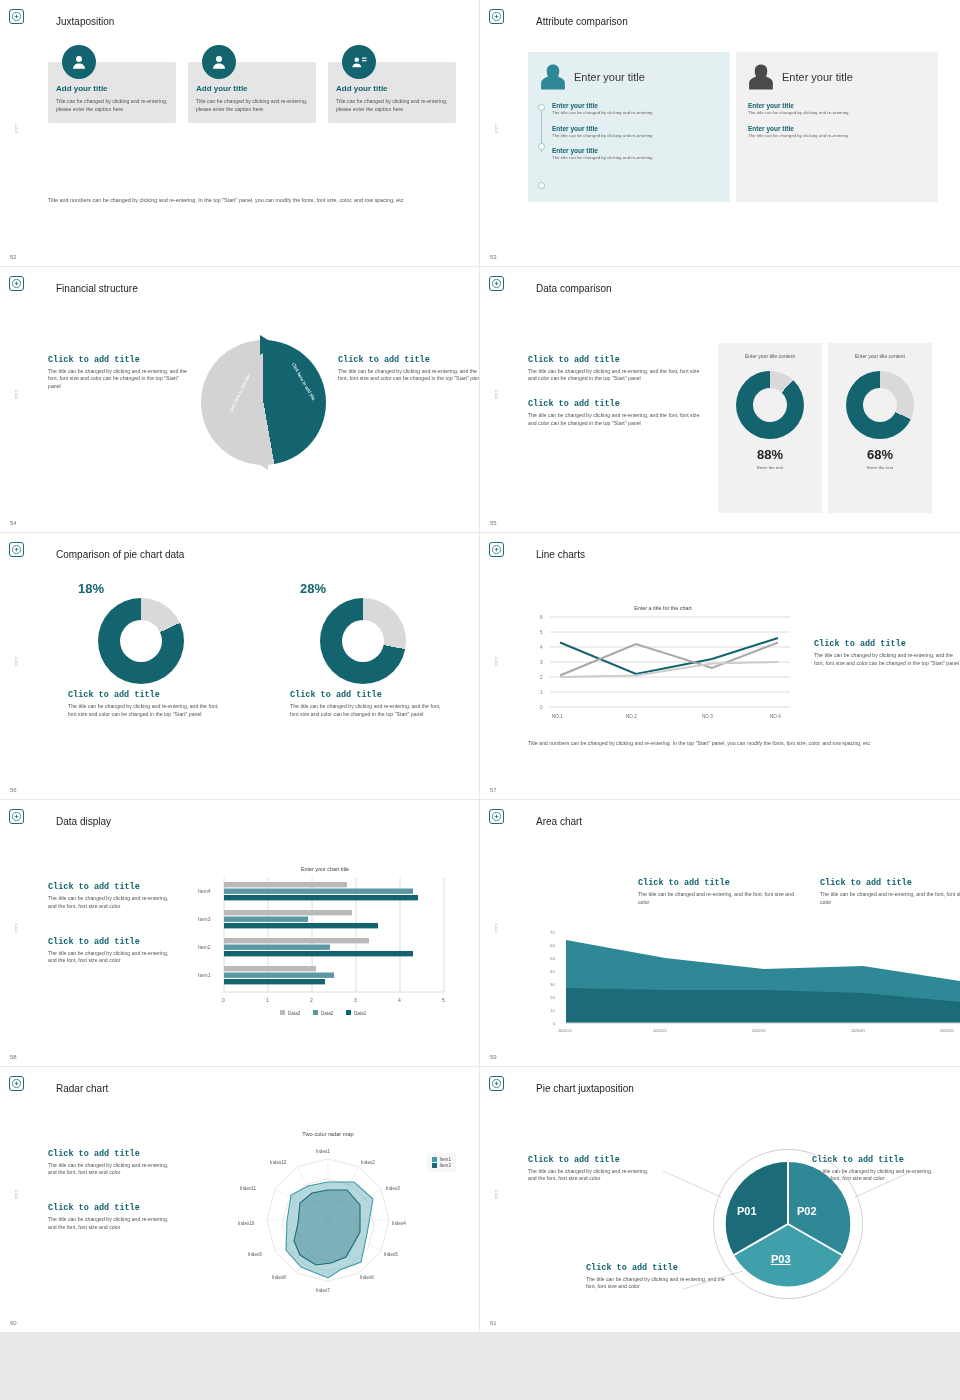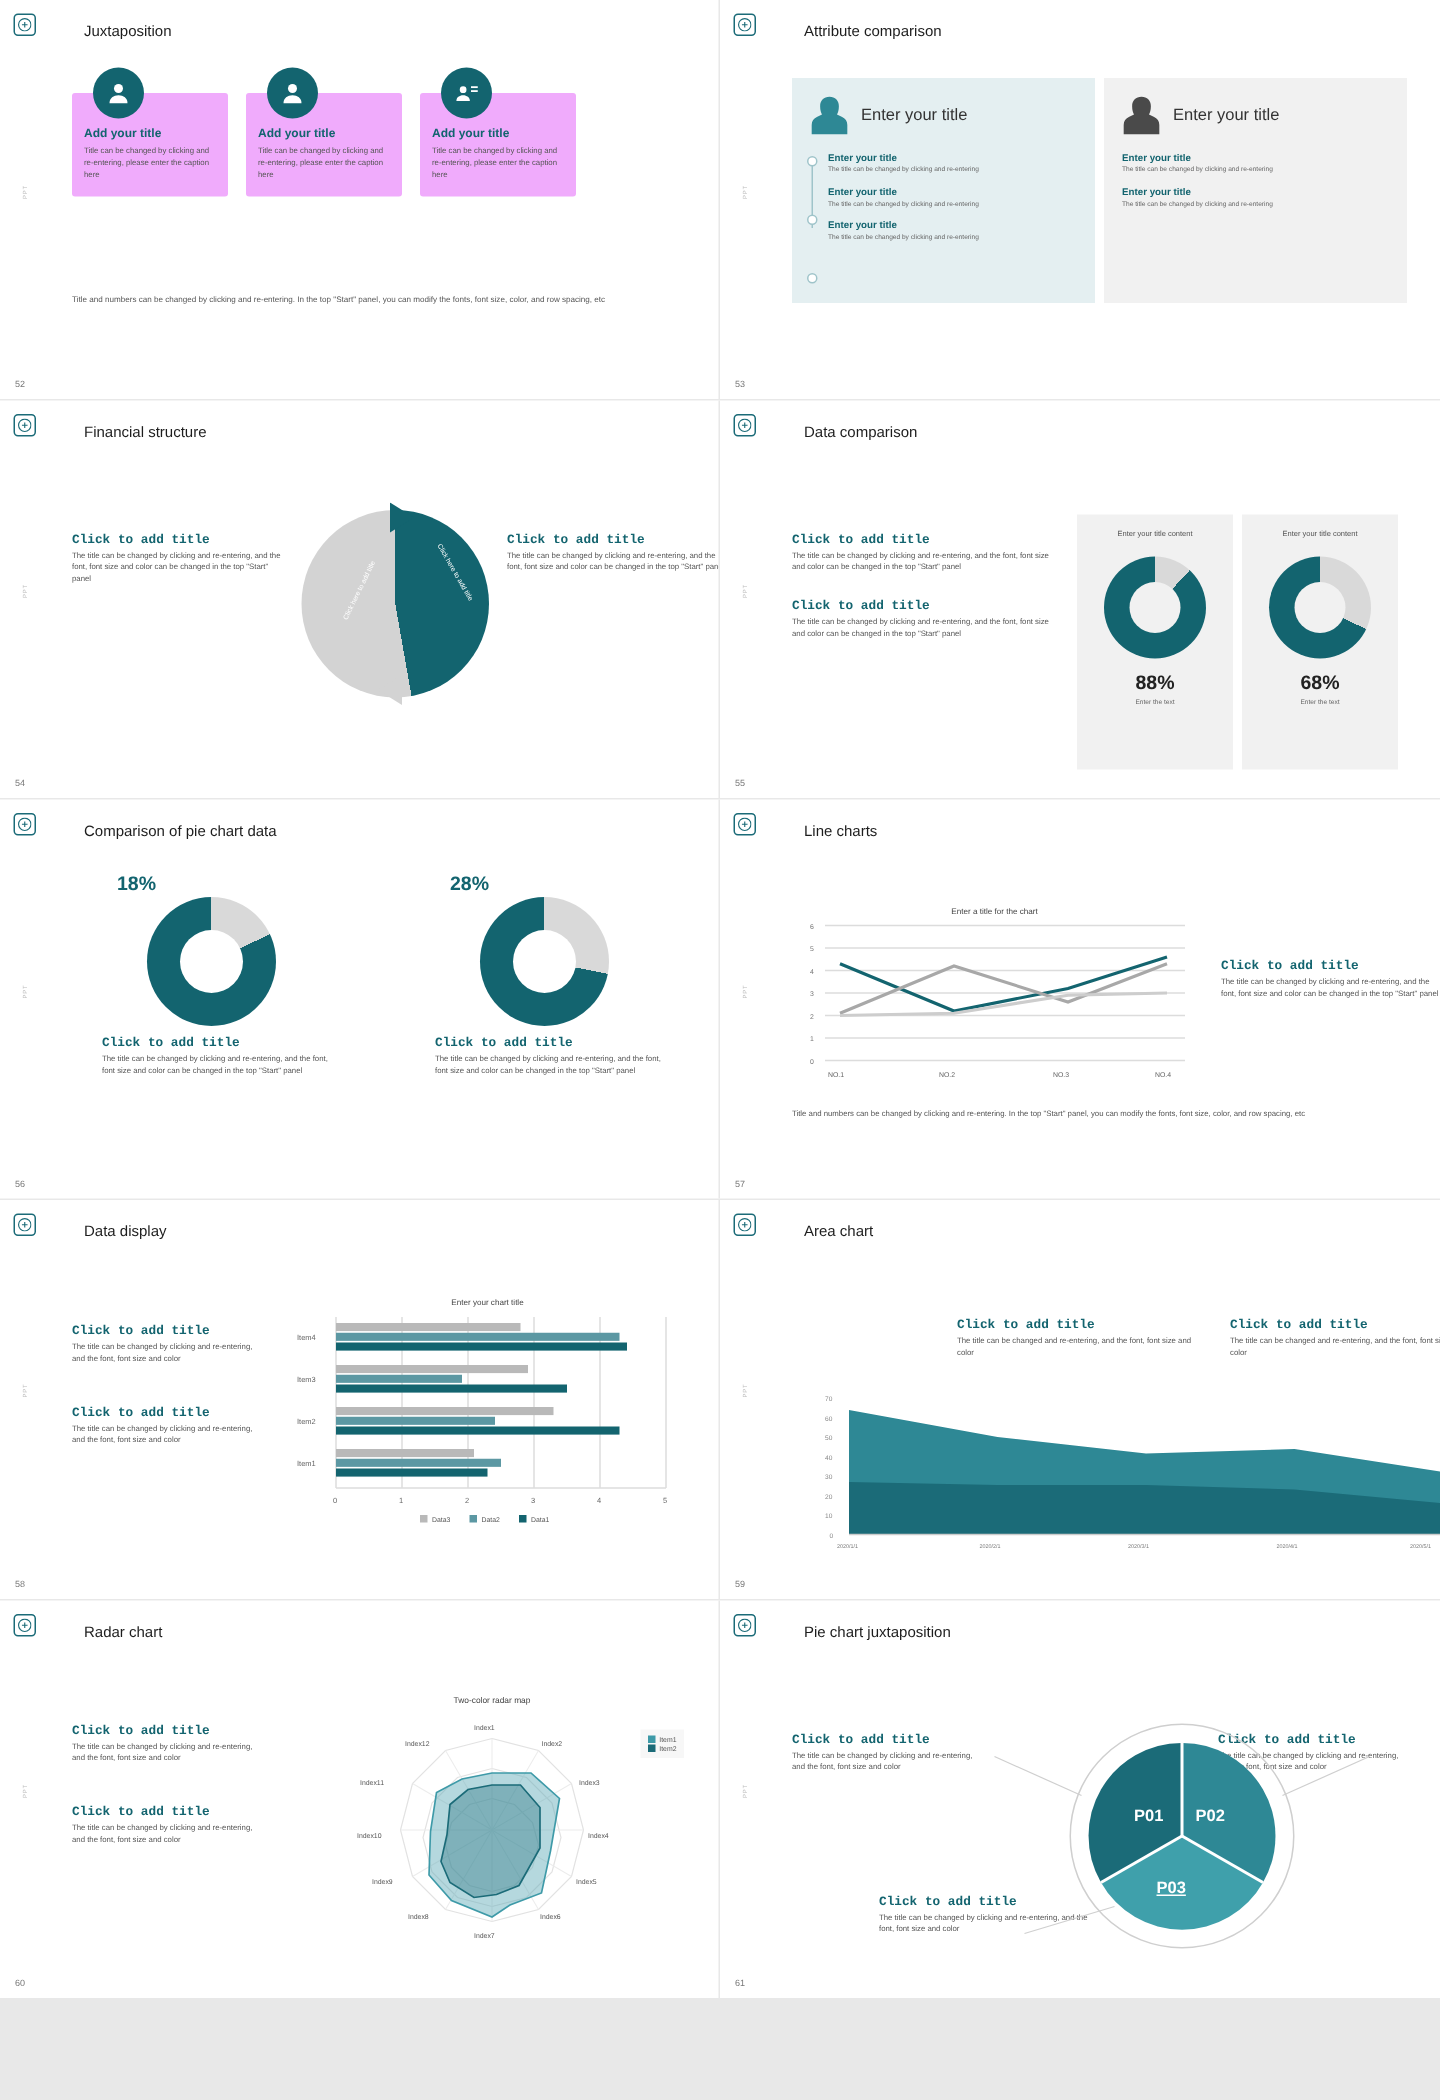--- a/index.html
+++ b/index.html
@@ -37,21 +37,21 @@
   }
   .title{
     position:absolute;left:56px;top:16px;font-size:10px;font-weight:400;color:#1d1d1d;
   }
   .body{position:absolute;left:48px;right:20px;top:44px;bottom:22px;}
   .t-head{color:#13646f;font-weight:bold;font-size:8.5px;margin-bottom:3px;font-family:Liberation Mono, monospace;}
   .t-sub{font-size:5.2px;color:#555;line-height:1.5;}
 
   
   .jx-row{display:flex;gap:12px;margin-top:18px;}
-  .jx-card{width:104px;background:#f0abfc;padding:22px 8px 10px 8px;box-sizing:border-box;border-radius:2px;position:relative;}
+  .jx-card{width:128px;background:#e5e5e5;padding:22px 8px 10px 8px;box-sizing:border-box;border-radius:2px;position:relative;}
   .jx-circle{position:absolute;top:-17px;left:14px;width:34px;height:34px;border-radius:50%;background:#13646f;display:flex;align-items:center;justify-content:center;}
   .jx-circle svg{width:18px;height:18px;fill:#fff;}
   .jx-title{color:#13646f;font-weight:bold;font-size:8px;margin-bottom:4px;}
   .jx-text{font-size:5.2px;color:#555;line-height:1.55;}
   .jx-note{position:absolute;left:0;top:152px;font-size:5.4px;color:#555;line-height:1.6;width:400px;}
 
   
   .ac-wrap{display:flex;gap:6px;margin-top:8px;}
   .ac-box{width:202px;height:150px;box-sizing:border-box;padding:10px;position:relative;}
   .ac-box.a{background:#e4eff1;}
@@ -613,21 +613,21 @@
       <div class="pj-center">
         <div class="pj-outer"></div>
         <svg width="150" height="150" viewBox="0 0 150 150">
           <path d="M75 75 L75 13 A62 62 0 0 0 21 106 Z" fill="#1b6b78"></path>
           <path d="M75 75 L75 13 A62 62 0 0 1 129 106 Z" fill="#2e8895"></path>
           <path d="M75 75 L21 106 A62 62 0 0 0 129 106 Z" fill="#3fa0ab"></path>
           <line x1="75" y1="75" x2="75" y2="13" stroke="#fff" stroke-width="2"></line>
           <line x1="75" y1="75" x2="21" y2="106" stroke="#fff" stroke-width="2"></line>
           <line x1="75" y1="75" x2="129" y2="106" stroke="#fff" stroke-width="2"></line>
         </svg>
-        <div class="pj-lab" style="left:43px;top:56px;">P01</div>
+        <div class="pj-lab" style="left:24px;top:56px;">P01</div>
         <div class="pj-lab" style="left:84px;top:56px;">P02</div>
         <div class="pj-lab" style="left:58px;top:104px;text-decoration:underline;">P03</div>
         <svg width="150" height="150" viewBox="0 0 150 150" style="position:absolute;left:0;top:0;overflow:visible;">
           <line x1="-50" y1="22" x2="8" y2="48" stroke="#cfcfcf" stroke-width=".8"></line>
           <line x1="200" y1="22" x2="142" y2="48" stroke="#cfcfcf" stroke-width=".8"></line>
           <line x1="-30" y1="140" x2="30" y2="122" stroke="#cfcfcf" stroke-width=".8"></line>
         </svg>
       </div>
     </div>
   </div>

